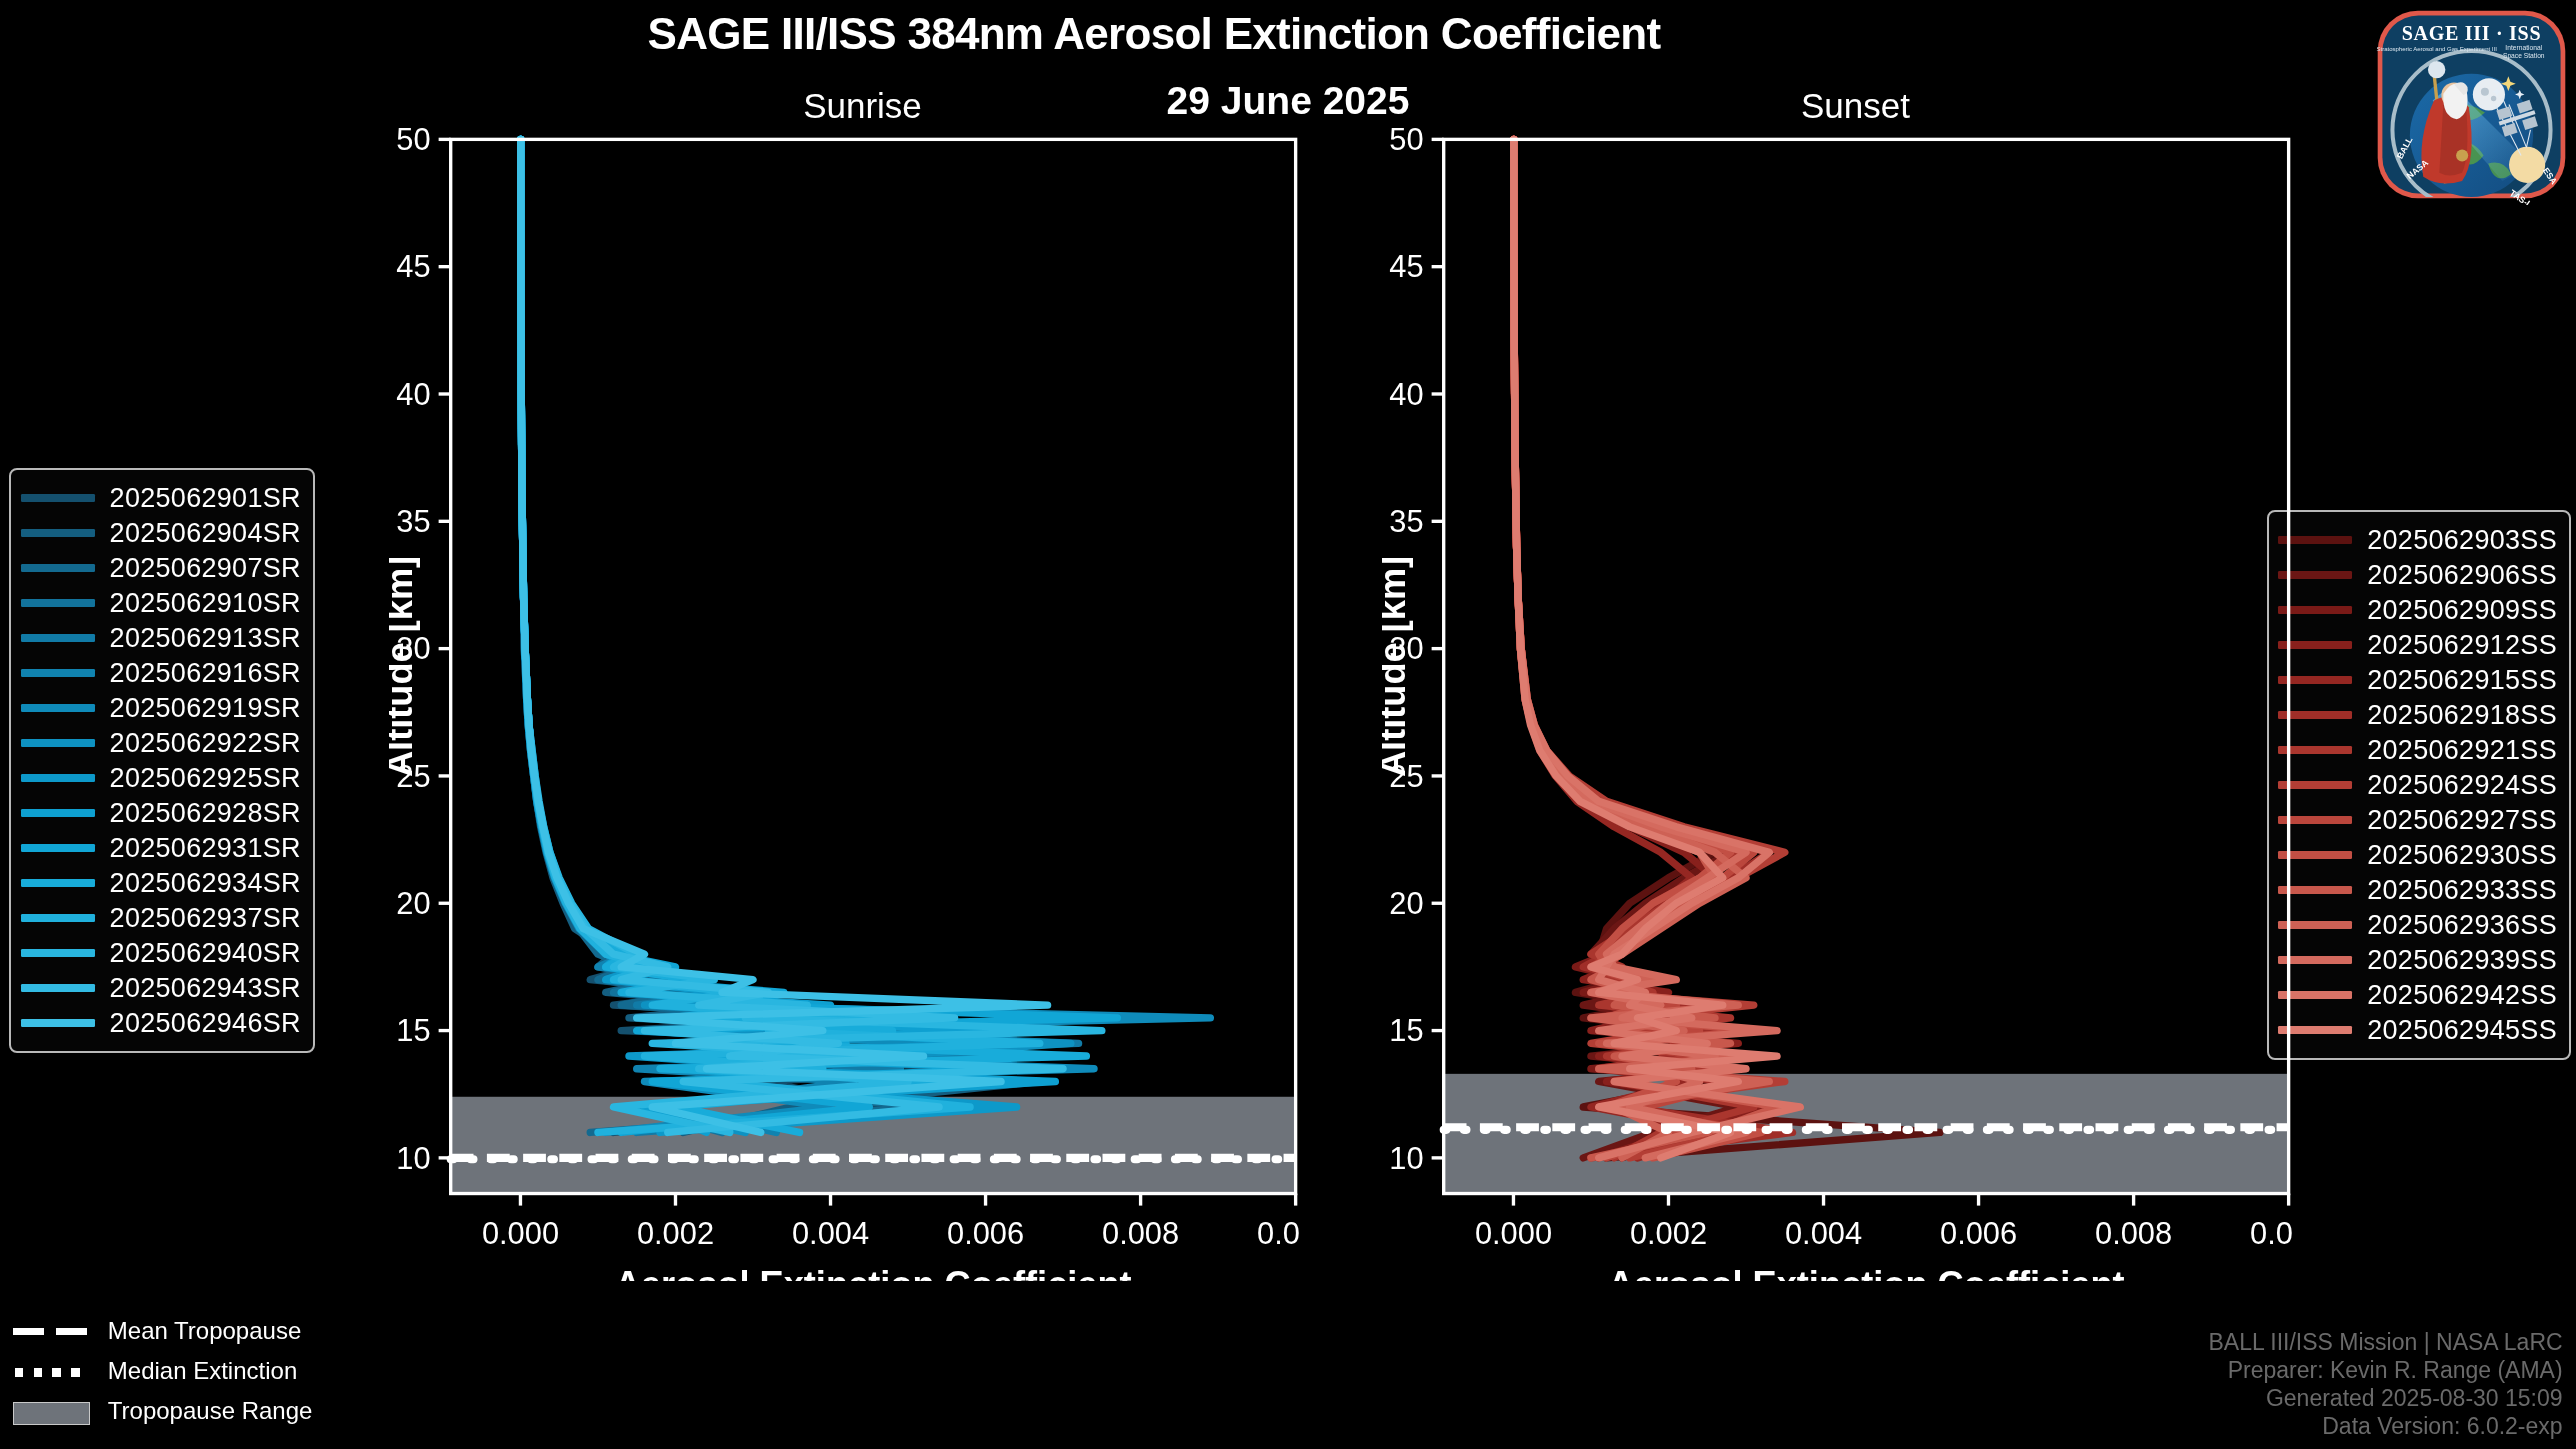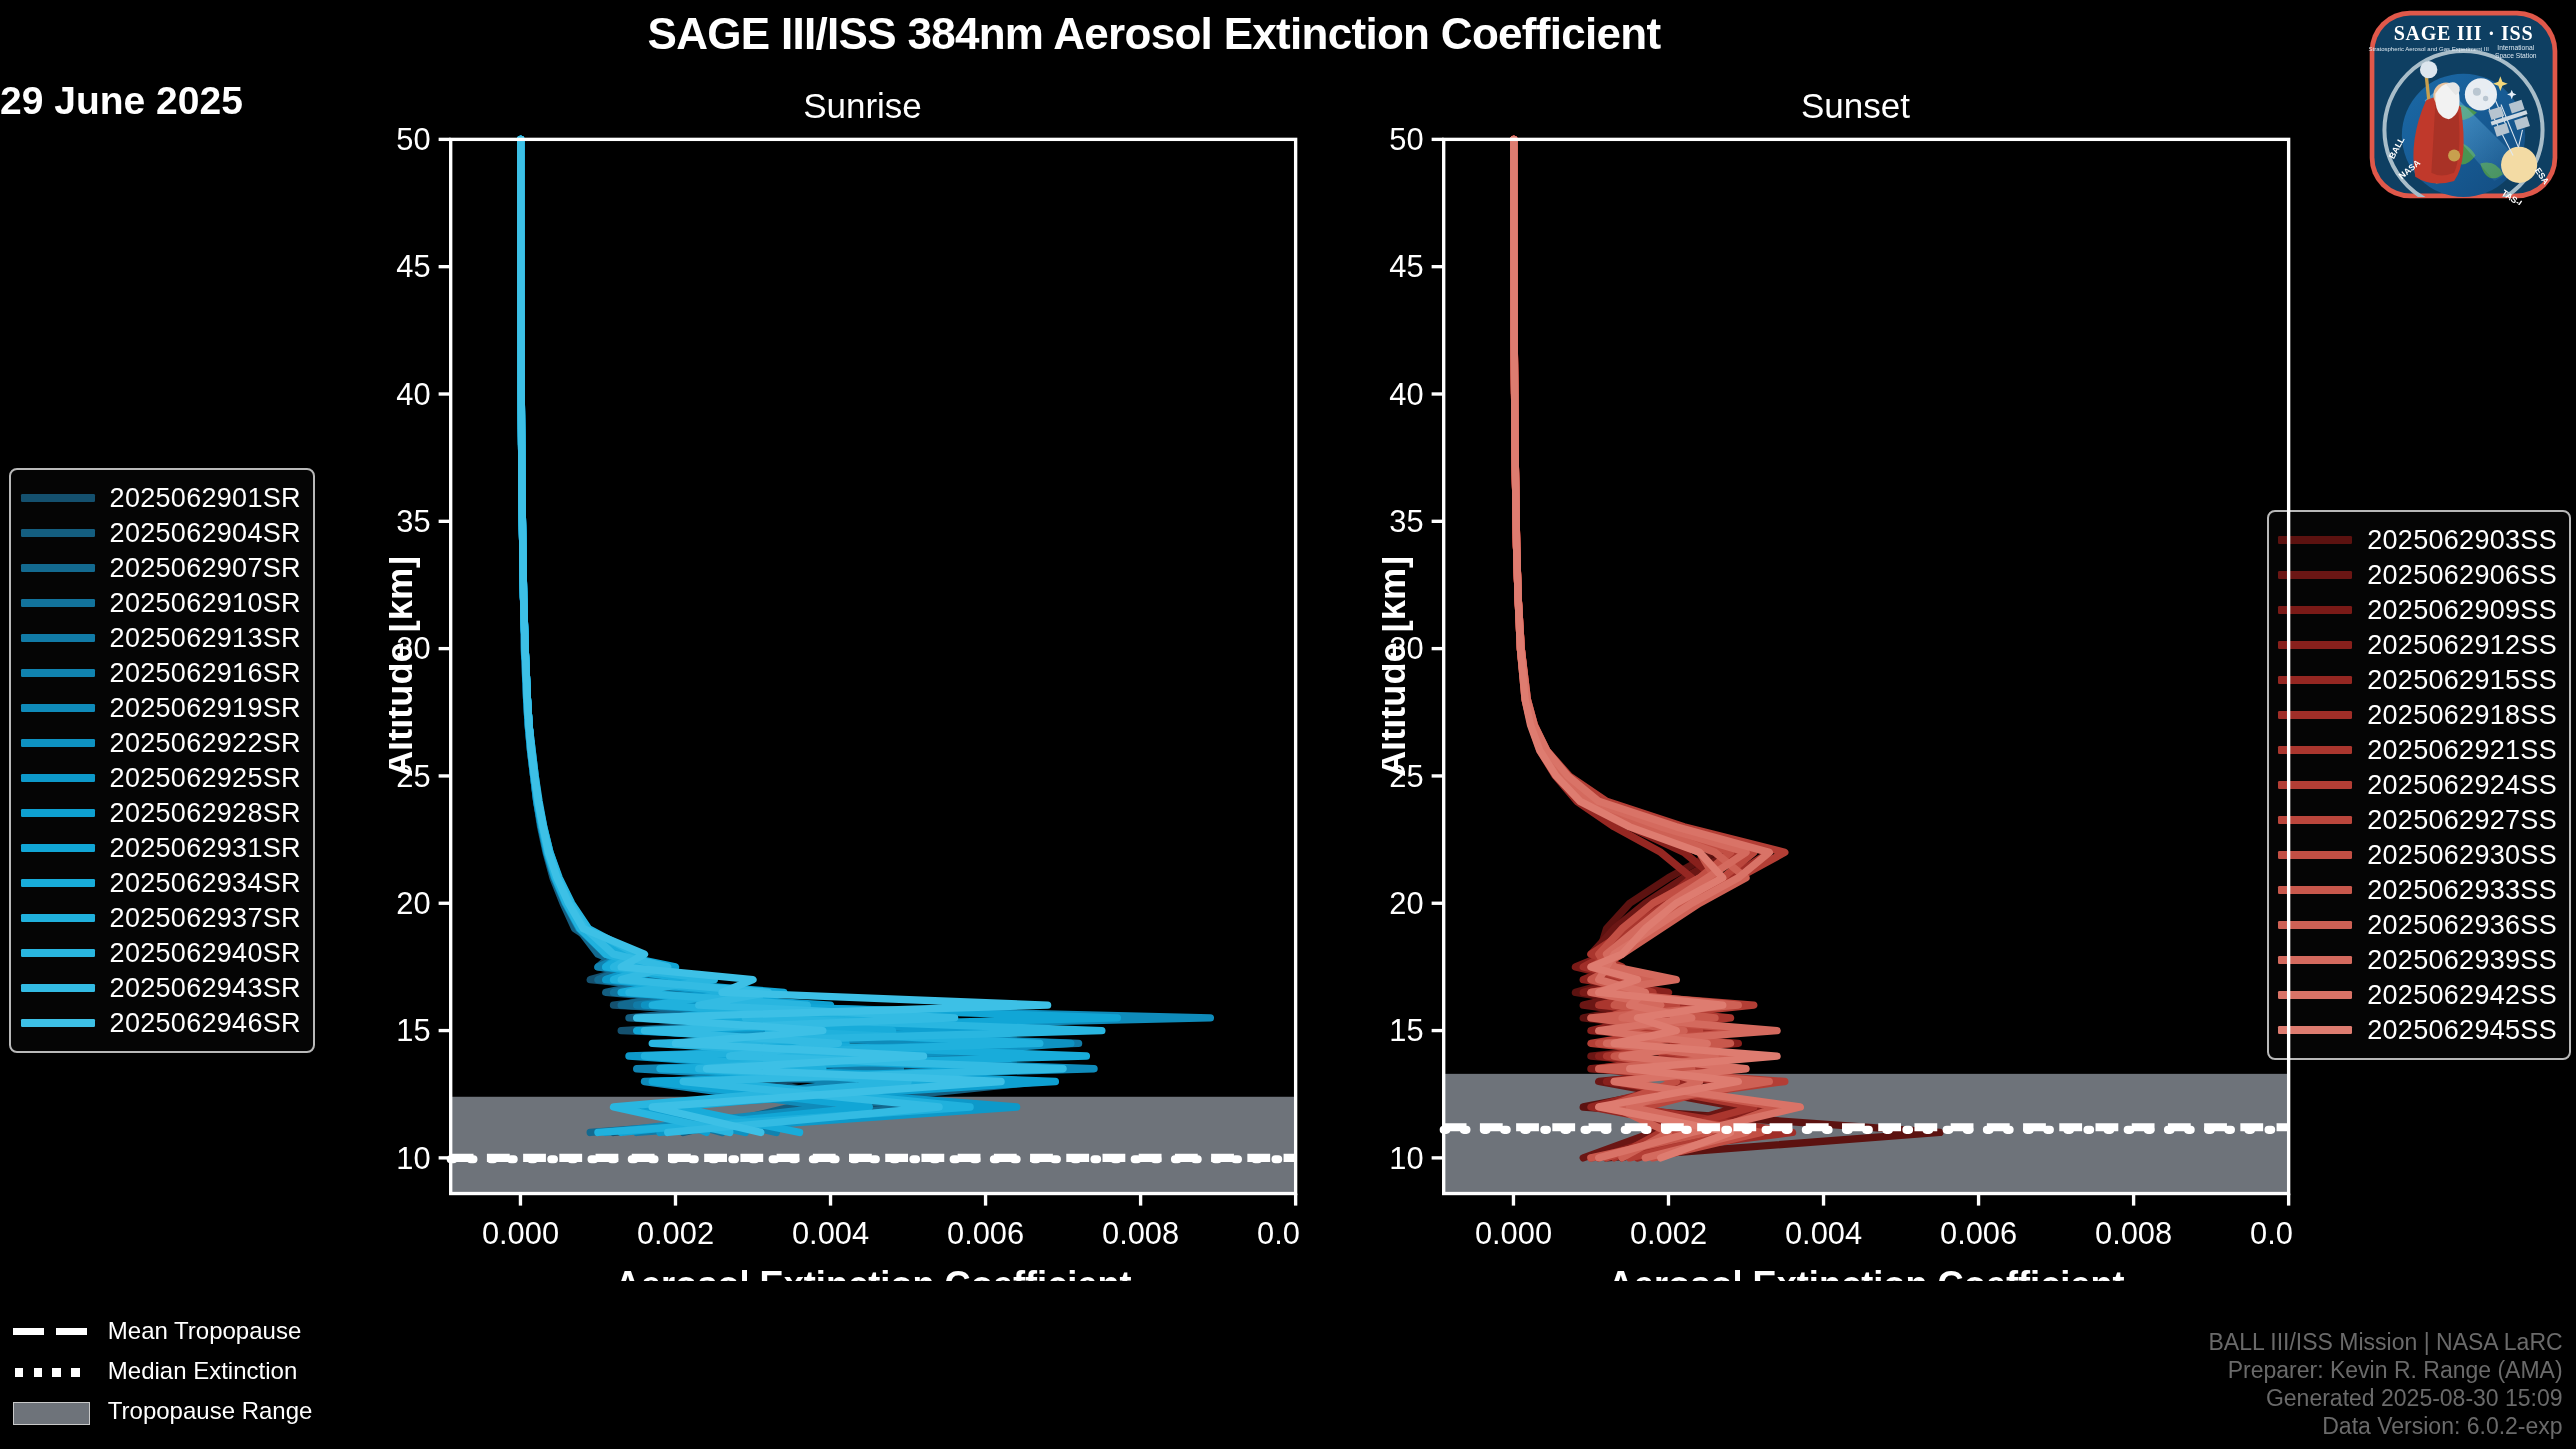--- a/index.html
+++ b/index.html
@@ -4,21 +4,21 @@
 <style>
   html,body{margin:0;padding:0;background:#000;}
   body{width:2576px;height:1449px;position:relative;overflow:hidden;
        font-family:"Liberation Sans",sans-serif;color:#fff;}
   .abs{position:absolute;}
 
   
   #main-title{left:0;top:9.4px;width:2308px;text-align:center;
       font-size:44px;font-weight:bold;letter-spacing:-0.7px;
       font-family:"Liberation Sans Narrow","Liberation Sans",sans-serif;}
-  #subtitle{left:0;top:79px;width:2576px;
+  #subtitle{left:0;top:79px;width:2576px;text-align:center;
       font-size:39px;font-weight:bold;
       font-family:"Liberation Sans Narrow","Liberation Sans",sans-serif;}
   .panel-title{font-size:35px;font-weight:normal;text-align:center;top:86px;
       font-family:"Liberation Sans Narrow","Liberation Sans",sans-serif;}
   #panel-title-left{left:604px;width:517px;}
   #panel-title-right{left:1597px;width:517px;}
 
   
   .legend-box{background:#050505;border:2px solid #b9b9b9;border-radius:8px;
       padding:10.7px 12px 10.7px 9.4px;}
@@ -35,21 +35,21 @@
   .dash-b{position:absolute;left:44px;top:5.4px;width:31px;height:7.4px;background:#fff;}
   .dot{position:absolute;top:6px;width:8.7px;height:8.7px;background:#fff;}
   .rangebox{position:absolute;left:1.3px;top:-0.7px;width:75px;height:21.5px;
       background:#6e737a;border:1.3px solid #c9c9c9;}
 
   
   #credits{right:13.4px;bottom:9.4px;text-align:right;color:#6a6a6a;
       font-size:23px;line-height:28px;}
 
   
-  #badge{right:12px;top:4px;width:201px;height:201px;}
+  #badge{right:4px;top:4px;width:201px;height:201px;}
 </style>
 </head>
 <body>
 
 <div class="abs" id="main-title">SAGE III/ISS 384nm Aerosol Extinction Coefficient</div>
 <div class="abs" id="subtitle">29 June 2025</div>
 <div class="abs panel-title" id="panel-title-left">Sunrise</div>
 <div class="abs panel-title" id="panel-title-right">Sunset</div>
 
 <div class="abs" id="badge">

